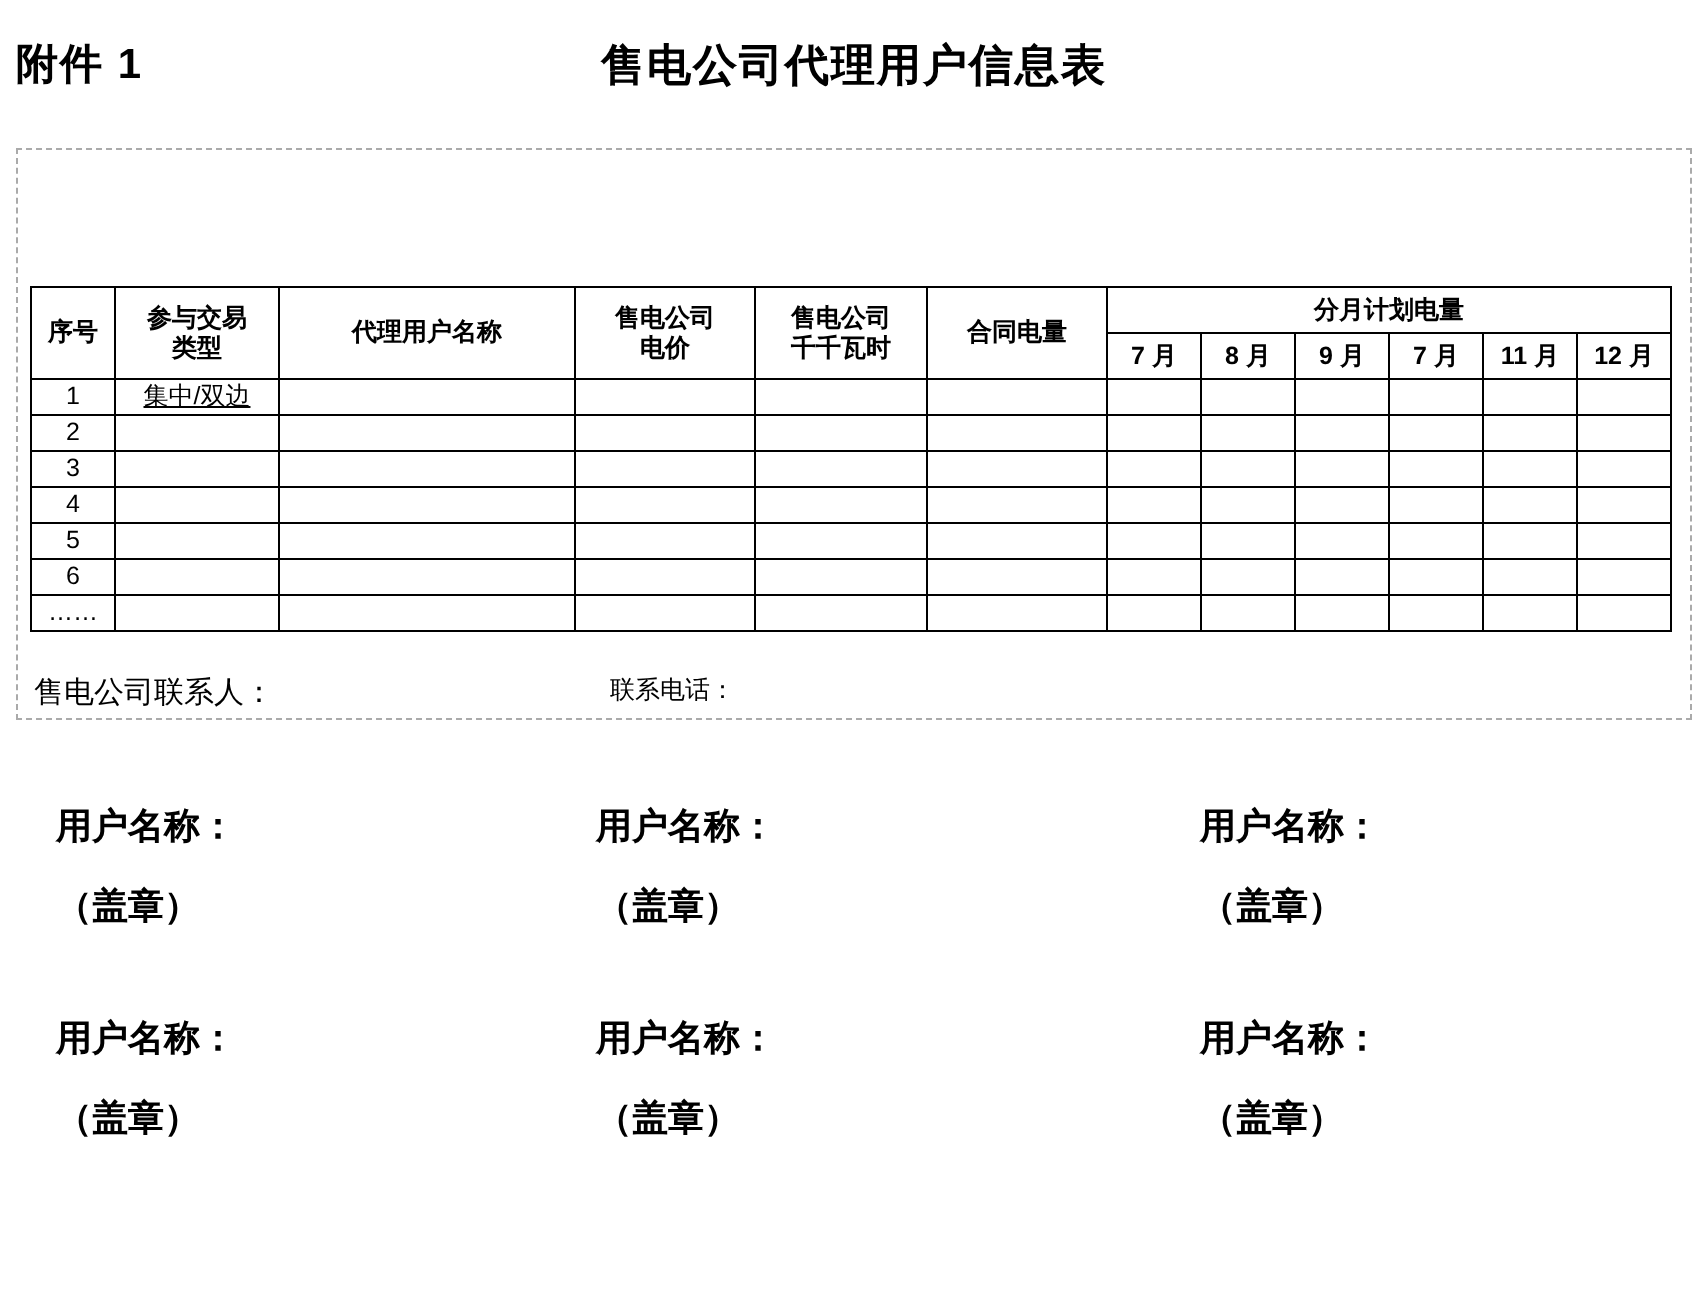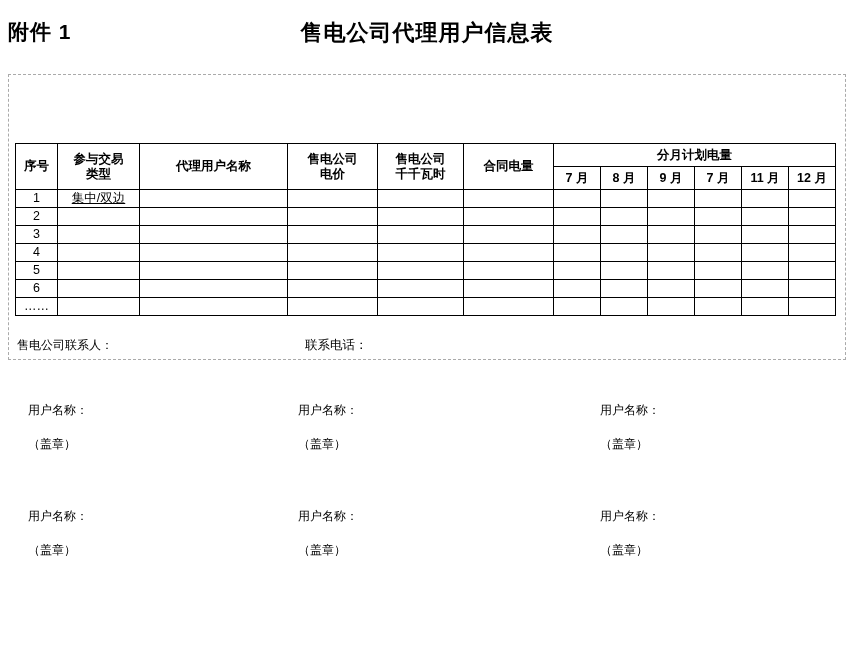--- a/index.html
+++ b/index.html
@@ -97,39 +97,40 @@
     padding-left: 3px;
     text-decoration: underline;
   }
   td.idx { font-size: 12px; }
   .month-head { font-size: 12px; font-weight: bold; }
   
   .contact-line {
     position: absolute;
     left: 8px;
     top: 262px;
-    font-size: 12px;
+    font-size: 15px;
   }
   .contact-phone {
     position: absolute;
     left: 296px;
     top: 262px;
     font-size: 12.5px;
   }
   
   .sig-grid {
     position: absolute;
     left: 0;
     top: 392px;
     width: 854px;
   }
   .sig-block {
     position: absolute;
-    font-size: 12px;
+    font-size: 18px;
     line-height: 1.0;
+    font-weight: bold;
   }
   .sig-block .sig-name { margin-bottom: 22px; display: block; }
   .sig-block .sig-seal { display: block; }
   .col1 { left: 28px; }
   .col2 { left: 298px; }
   .col3 { left: 600px; }
   .row1 { top: 12px; }
   .row2 { top: 118px; }
 </style>
 </head>

